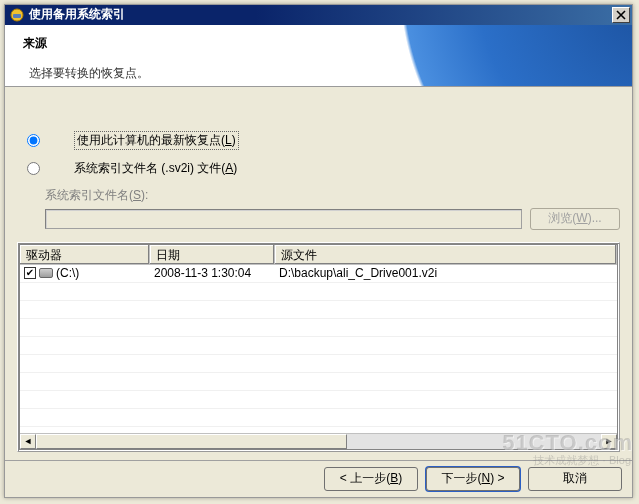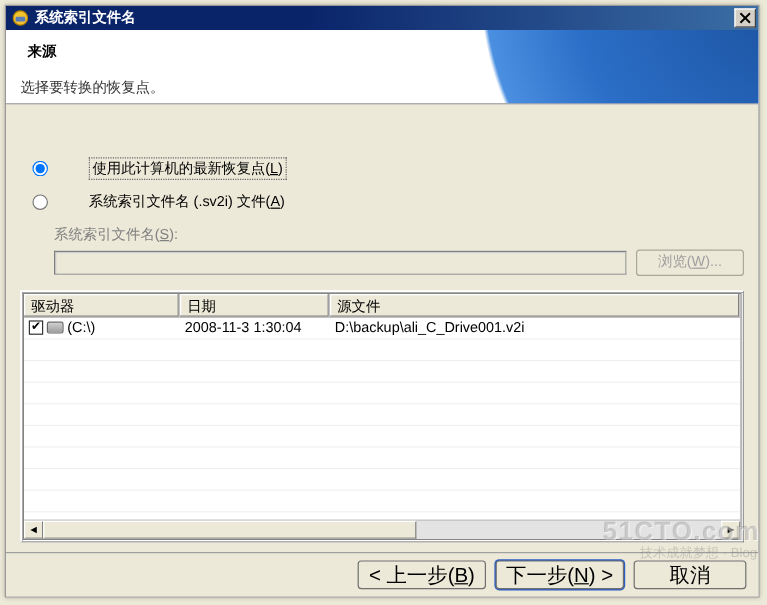--- a/index.html
+++ b/index.html
@@ -66,21 +66,21 @@
   }
   .header-banner .h-title {
     position: absolute;
     left: 18px; top: 10px;
     font-size: 12px;
     font-weight: bold;
     color: #000;
   }
   .header-banner .h-sub {
     position: absolute;
-    left: 12px; top: 40px;
+    left: 24px; top: 40px;
     font-size: 12px;
     color: #333;
   }
 
   .content {
     flex: 1;
     padding: 44px 12px 8px 12px;
     position: relative;
     display: flex;
     flex-direction: column;
@@ -257,21 +257,21 @@
     padding: 0 10px;
     gap: 8px;
     background: #ece9d8;
   }
   .btn {
     min-width: 94px;
     height: 24px;
     background: #ece9d8;
     border: 1px solid #707070;
     border-radius: 3px;
-    font-size: 17px;
+    font-size: 12px;
     cursor: pointer;
     padding: 0 8px;
   }
   .btn.default {
     box-shadow: 0 0 0 1px #2b5fc4;
   }
 
   .watermark {
     position: absolute;
     right: 6px;
@@ -300,21 +300,21 @@
 
 <div class="window">
 
   <div class="titlebar">
     <span class="title-icon">
       <svg width="14" height="14" viewBox="0 0 14 14">
           <circle cx="7" cy="7" r="6" fill="#f2c12e" stroke="#b07d00"></circle>
           <rect x="3" y="6" width="8" height="4" rx="1" fill="#5a7db8"></rect>
         </svg>
     </span>
-    <span class="title-text">系统索引文件名</span>
+    <span class="title-text">使用备用系统索引</span>
     <div class="close-btn">
       <svg width="10" height="10" viewBox="0 0 10 10">
           <path d="M1 1 L9 9 M9 1 L1 9" stroke="#000" stroke-width="1.6"></path>
         </svg>
     </div>
   </div>
 
   <div class="header-banner">
     <div class="curve"></div>
     <div class="h-title">来源</div>

